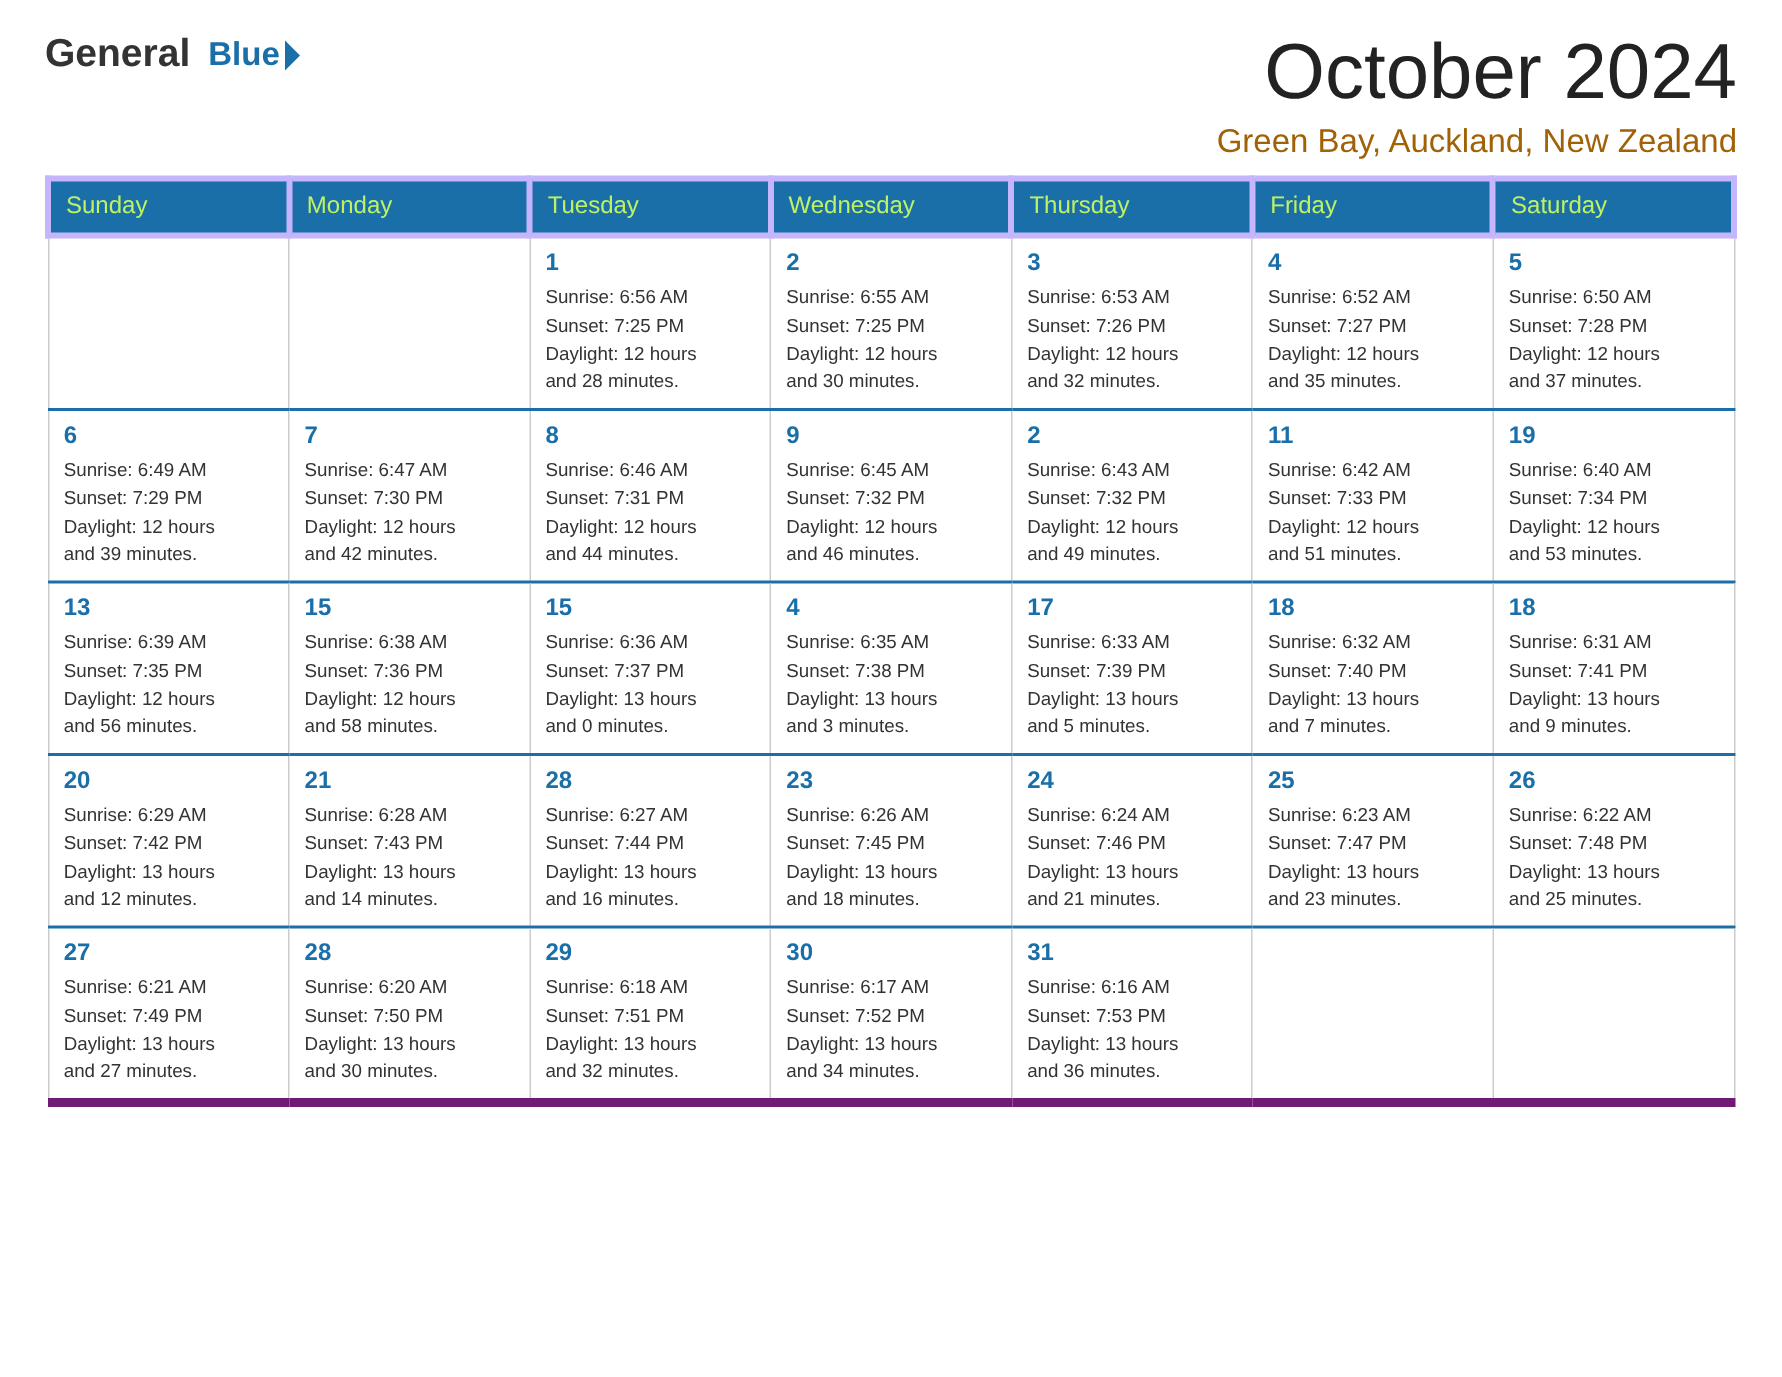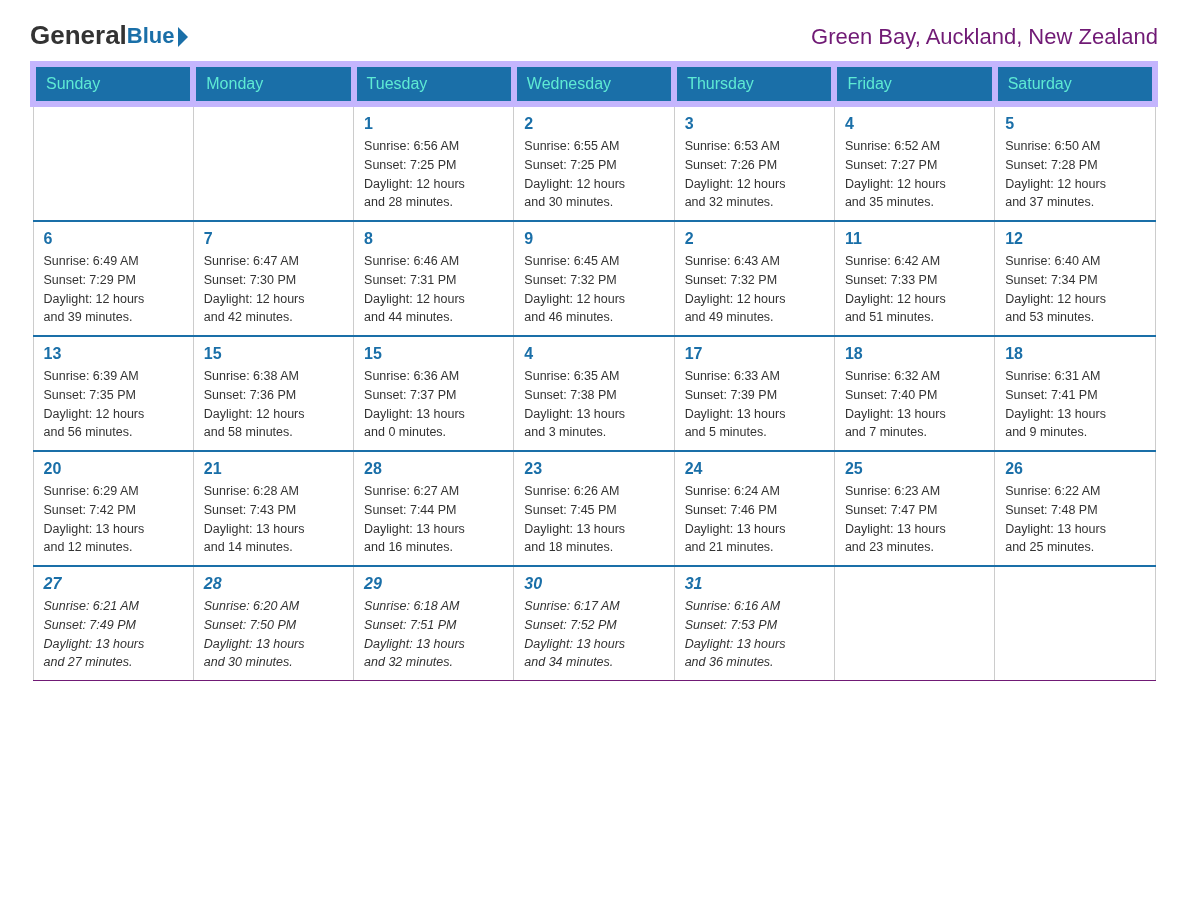--- a/index.html
+++ b/index.html
@@ -17,21 +17,21 @@
       margin-bottom: 10px;
     }
     .logo {
       display: flex;
       flex-direction: column;
       align-items: flex-start;
     }
     .logo-text {
       display: flex;
       align-items: center;
-      gap: 0;
+      gap: 12px;
       text-align: right;
     }
     .logo-general {
       font-size: 26px;
       font-weight: bold;
       color: #333;
     }
     .logo-blue-part {
       display: flex;
       align-items: center;
@@ -54,36 +54,36 @@
       text-align: right;
     }
     .month-title {
       font-size: 52px;
       font-weight: normal;
       color: #222;
       line-height: 1.1;
     }
     .location {
       font-size: 22px;
-      color: #701a75;
+      color: #a16207;
       margin-top: 4px;
     }
     .calendar {
       width: 100%;
       border-collapse: collapse;
       border: 1px solid #aaa;
     }
     .calendar th {
       background-color: #1a6fa8;
-      color: #5eead4;
+      color: #bef264;
       font-size: 16px;
       font-weight: normal;
       padding: 8px 10px;
       text-align: left;
-      border: 6px solid #c4b5fd;
+      border: 4px solid #c4b5fd;
     }
     .calendar td {
       vertical-align: top;
       padding: 8px 10px;
       border: 1px solid #ccc;
       width: 14.28%;
       font-size: 13px;
       color: #222;
       min-height: 100px;
     }
@@ -96,41 +96,41 @@
     }
     .day-info {
       font-size: 12.5px;
       color: #333;
       line-height: 1.5;
     }
     .empty-cell {
       background: #fff;
     }
     tr:last-child td {
-      border-bottom: 1px solid #701a75;
-      font-style: italic;
+      border-bottom: 6px solid #701a75;
     }
     .row-divider td {
       border-top: 2px solid #1a6fa8;
     }
   </style>
 </head>
 <body>
 
 <div class="header">
   <div class="logo">
     <div class="logo-text">
       <span class="logo-general">General</span>
       <div class="logo-blue-part">
         <span class="logo-blue-text">Blue</span>
         <div class="logo-arrow"></div>
       </div>
     </div>
   </div>
   <div class="title-block">
+    <div class="month-title">October 2024</div>
     <div class="location">Green Bay, Auckland, New Zealand</div>
   </div>
 </div>
 
 <table class="calendar">
   <thead>
     <tr>
     <th>Sunday</th>
         <th>Monday</th>
         <th>Tuesday</th>
@@ -184,21 +184,21 @@
         </td>
         <td>
           <span class="day-number">2</span>
           <div class="day-info">Sunrise: 6:43 AM<br>Sunset: 7:32 PM<br>Daylight: 12 hours<br>and 49 minutes.</div>
         </td>
         <td>
           <span class="day-number">11</span>
           <div class="day-info">Sunrise: 6:42 AM<br>Sunset: 7:33 PM<br>Daylight: 12 hours<br>and 51 minutes.</div>
         </td>
         <td>
-          <span class="day-number">12</span>
+          <span class="day-number">19</span>
           <div class="day-info">Sunrise: 6:40 AM<br>Sunset: 7:34 PM<br>Daylight: 12 hours<br>and 53 minutes.</div>
         </td>
       </tr>
       <tr class="row-divider">
         <td>
           <span class="day-number">13</span>
           <div class="day-info">Sunrise: 6:39 AM<br>Sunset: 7:35 PM<br>Daylight: 12 hours<br>and 56 minutes.</div>
         </td>
         <td>
           <span class="day-number">15</span>

